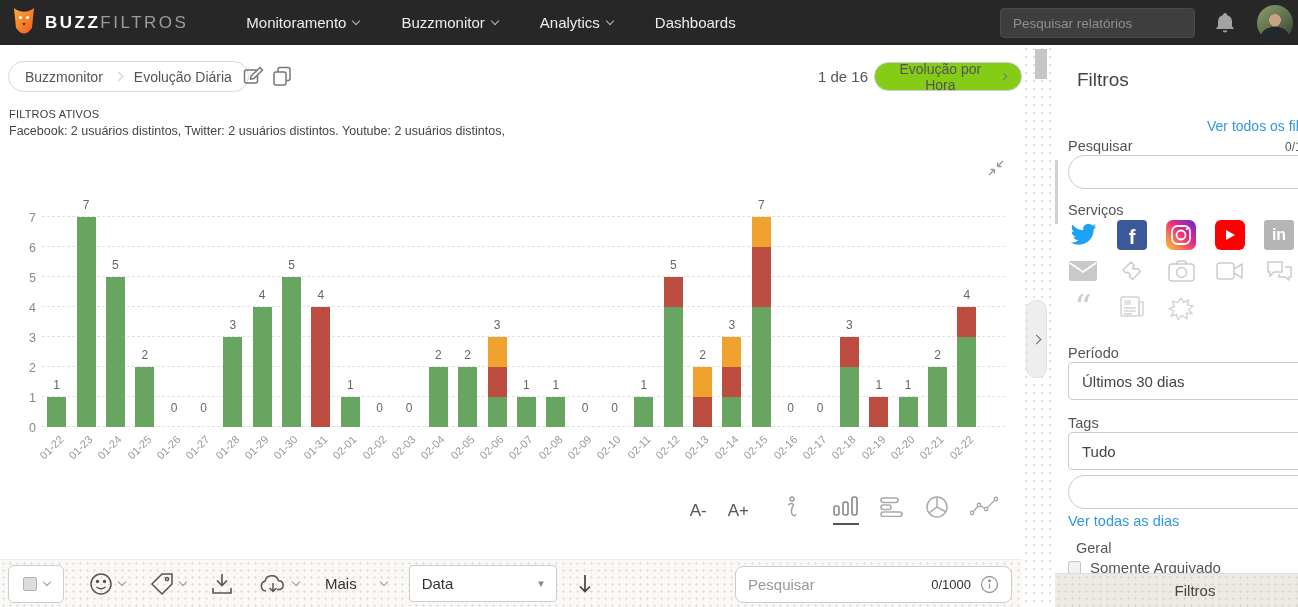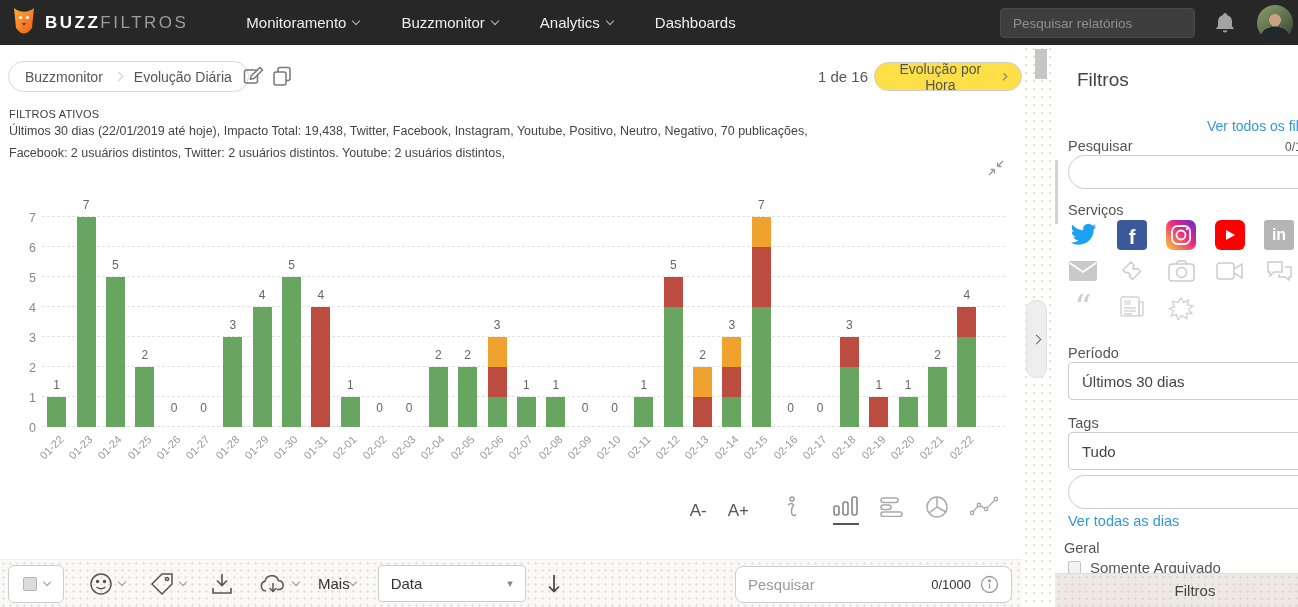--- a/index.html
+++ b/index.html
@@ -33,21 +33,21 @@
   .crumb-row { position:absolute; left:0; top:16px; width:100%; height:32px; }
   .crumb-pill { position:absolute; left:8px; top:0; height:31px; border:1px solid #d8d8d8;
     border-radius:16px; display:flex; align-items:center; padding:0 16px; gap:12px; background:#fff; }
   .crumb-pill span { font-size:14px; color:#555; }
   .crumb-sep { width:7px; height:7px; border-right:1.2px solid #ccc; border-top:1.2px solid #ccc;
     transform:rotate(45deg); }
   .icon-btn { background:none; border:none; cursor:pointer; padding:0; }
   .edit-btn { position:absolute; left:243px; top:5px; }
   .copy-btn { position:absolute; left:272px; top:5px; }
   .page-count { position:absolute; left:818px; top:7px; font-size:15px; color:#555; }
-  .next-pill { position:absolute; left:874px; top:1px; height:29px; border:1px solid #ccc; background:#fde047;
+  .next-pill { position:absolute; left:874px; top:1px; height:29px; border:1px solid #ccc; background:#84cc16;
     border-radius:15px; display:flex; align-items:center; gap:10px; padding:0 15px; font-size:14px; color:#555; cursor:pointer; }
   .next-pill .chev-r { width:6px; height:6px; border-right:1.4px solid #777; border-top:1.4px solid #777;
     transform:rotate(45deg); }
 
   .filters-block { position:absolute; left:9px; top:63px; width:1000px; }
   .filters-title { font-size:11px; color:#3c3c3c; letter-spacing:.2px; }
   .filters-line { font-size:12.5px; color:#444; line-height:19.5px; margin-top:2px; }
 
   .collapse-ic { position:absolute; left:986px; top:113px; }
 
@@ -72,21 +72,21 @@
 
   
   .toolbar { position:absolute; left:0; bottom:0; width:1022px; height:48px;
     background-color:#fbf9f7; border-top:1px solid #f0ece6;
     background-image:radial-gradient(#e7e1d6 1px, transparent 1.3px); background-size:7px 7px;
     display:flex; align-items:center; }
   .tb-btn1 { margin-left:8px; width:56px; height:38px; border:1px solid #ccc; border-radius:6px;
     background:#fff; display:flex; align-items:center; justify-content:center; gap:7px; cursor:pointer; }
   .tb-sq { width:14px; height:14px; background:#dcdcdc; border:1px solid #b3b3b3; border-radius:2px; }
   .tb-group { display:flex; align-items:center; gap:5px; margin-left:24px; cursor:pointer; }
-  .tb-more { margin-left:19px; display:flex; align-items:center; gap:0; font-size:15px; color:#333; cursor:pointer; }
+  .tb-more { margin-left:26px; display:flex; align-items:center; gap:24px; font-size:15px; color:#333; cursor:pointer; }
   .tb-select { margin-left:22px; width:148px; height:37px; background:#fff; border:1px solid #ccc;
     border-radius:4px; display:flex; align-items:center; justify-content:space-between;
     padding:0 12px; font-size:15px; color:#333; cursor:pointer; }
   .tb-select .caret { color:#888; font-size:11px; }
   .tb-sort { margin-left:18px; cursor:pointer; background:none; border:none; }
   .tb-search { position:absolute; left:735px; top:6px; width:277px; height:37px; background:#fff;
     border:1px solid #ccc; border-radius:8px; display:flex; align-items:center; padding:0 12px; gap:9px; }
   .tb-search input { flex:1; border:none; outline:none; font-size:15px; color:#444; background:transparent; min-width:0; }
   .tb-search input::placeholder { color:#999; }
   .tb-counter { font-size:13px; color:#333; white-space:nowrap; }
@@ -125,21 +125,21 @@
   .svc-quote { font-family:"DejaVu Serif", serif; font-size:34px; color:#ccc; line-height:50px; }
   .sb-periodo-label { position:absolute; left:13px; top:300px; }
   .sb-select { position:absolute; left:13px; width:262px; height:38px; border:1px solid #ccc; border-radius:4px;
     background:#fff; display:flex; align-items:center; padding:0 13px; font-size:15px; color:#444; cursor:pointer; }
   .sb-select1 { top:317px; }
   .sb-tags-label { position:absolute; left:13px; top:370px; }
   .sb-select2 { top:387px; }
   .sb-input2 { top:430px; }
   .sb-link-tags { position:absolute; left:13px; top:468px; font-size:14.5px; color:#3298dc;
     white-space:nowrap; text-decoration:none; }
-  .sb-geral-label { position:absolute; left:9px; top:495px; }
+  .sb-geral-label { position:absolute; left:21px; top:495px; }
   .sb-check-row { position:absolute; left:13px; top:514px; display:flex; align-items:center; gap:9px; }
   .sb-checkbox { width:13px; height:13px; background:#f2f2f2; border:1px solid #c5c5c5; border-radius:2px; }
   .sb-check-label { font-size:15px; color:#555; }
   .sb-footer { position:absolute; left:0; top:528px; width:280px; height:34px; background-color:#edeae6;
     border-top:1px solid #ddd; background-image:radial-gradient(#ded8cd 1px, transparent 1.2px);
     background-size:7px 7px; display:flex; align-items:center; justify-content:center; cursor:pointer; }
   .sb-apply { font-size:15px; color:#444; }
 
   svg { display:block; }
 </style>
@@ -215,21 +215,20 @@
       </button>
       <span class="page-count">1 de 16</span>
       <button class="next-pill">
         <span>Evolução por Hora</span>
         <span class="chev-r"></span>
       </button>
     </div>
 
     <div class="filters-block">
       <div class="filters-title">FILTROS ATIVOS</div>
-      <div class="filters-line">Últimos 30 dias (22/01/2019 até hoje), Impacto Total: 19,438, Twitter, Facebook, Instagram, Youtube, Positivo, Neutro, Negativo, 70 publicações,</div>
       <div class="filters-line">Facebook: 2 usuários distintos, Twitter: 2 usuários distintos. Youtube: 2 usuários distintos,</div>
     </div>
 
     <span class="collapse-ic">
       <svg width="20" height="20" viewBox="0 0 20 20" fill="none" stroke="#999" stroke-width="1.4">
         <path d="M17 3 L11.5 8.5 M11.5 8.5 v-4 M11.5 8.5 h4"></path>
         <path d="M3 17 L8.5 11.5 M8.5 11.5 v4 M8.5 11.5 h-4"></path>
       </svg>
     </span>
 

